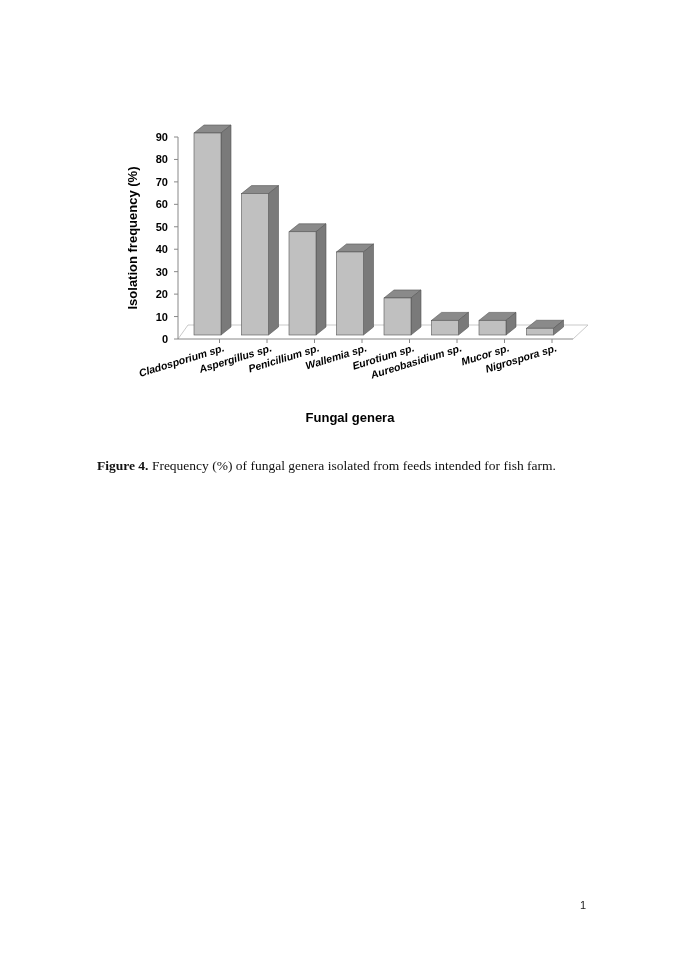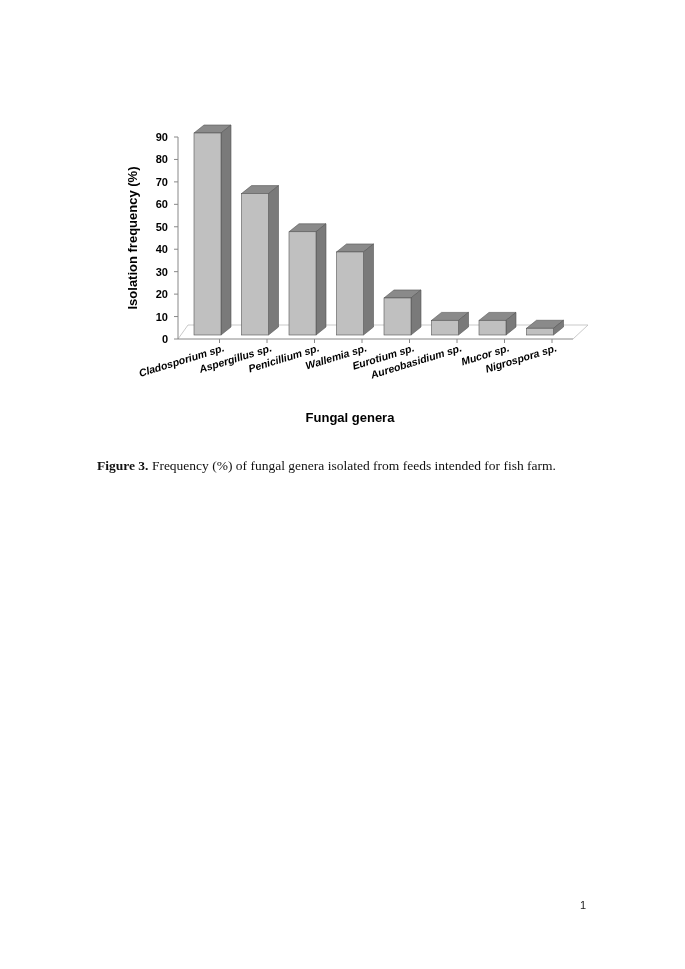--- a/index.html
+++ b/index.html
@@ -77,15 +77,15 @@
       <line x1="504.5" y1="339" x2="504.5" y2="343" stroke="#888"></line>
       <text x="510" y="351" text-anchor="end" class="cat-label" transform="rotate(-17 510 351)">Mucor sp.</text>
       <polygon points="526.5,328.26666666666665 536.5,320.26666666666665 563.5,320.26666666666665 553.5,328.26666666666665" fill="#8a8a8a" stroke="#555555" stroke-width="0.6"></polygon>
       <polygon points="553.5,328.26666666666665 563.5,320.26666666666665 563.5,327 553.5,335" fill="#7a7a7a" stroke="#555555" stroke-width="0.6"></polygon>
       <rect x="526.5" y="328.26666666666665" width="27" height="6.733333333333333" fill="#c0c0c0" stroke="#555555" stroke-width="0.6"></rect>
       <line x1="552" y1="339" x2="552" y2="343" stroke="#888"></line>
       <text x="557.5" y="351" text-anchor="end" class="cat-label" transform="rotate(-17 557.5 351)">Nigrospora sp.</text>
       <text x="137" y="238" text-anchor="middle" class="axis-title" transform="rotate(-90 137 238)">Isolation frequency (%)</text>
       <text x="350" y="422" text-anchor="middle" class="axis-title">Fungal genera</text>
     </svg>
-  <div class="caption"><b>Figure 3.</b><span> Frequency (%) of fungal genera isolated from feeds intended for fish farm.</span></div>
+  <div class="caption"><b>Figure 4.</b><span> Frequency (%) of fungal genera isolated from feeds intended for fish farm.</span></div>
   <div class="page-num">1</div>
 </div>
 
 </body></html>

